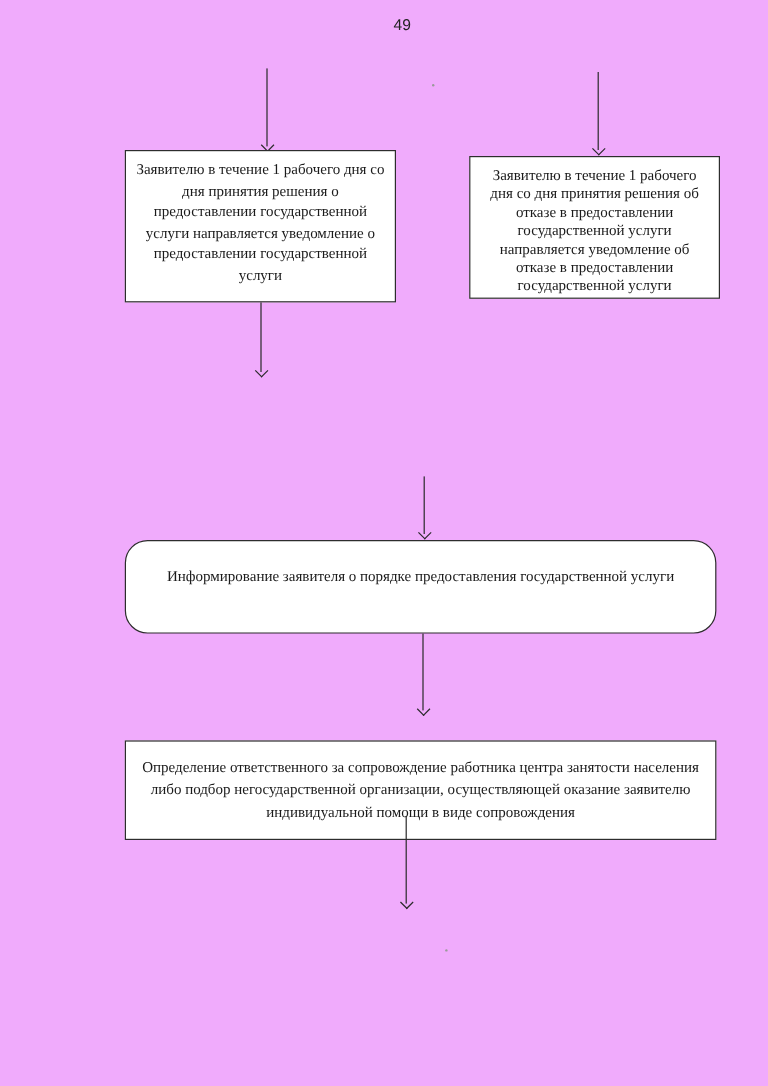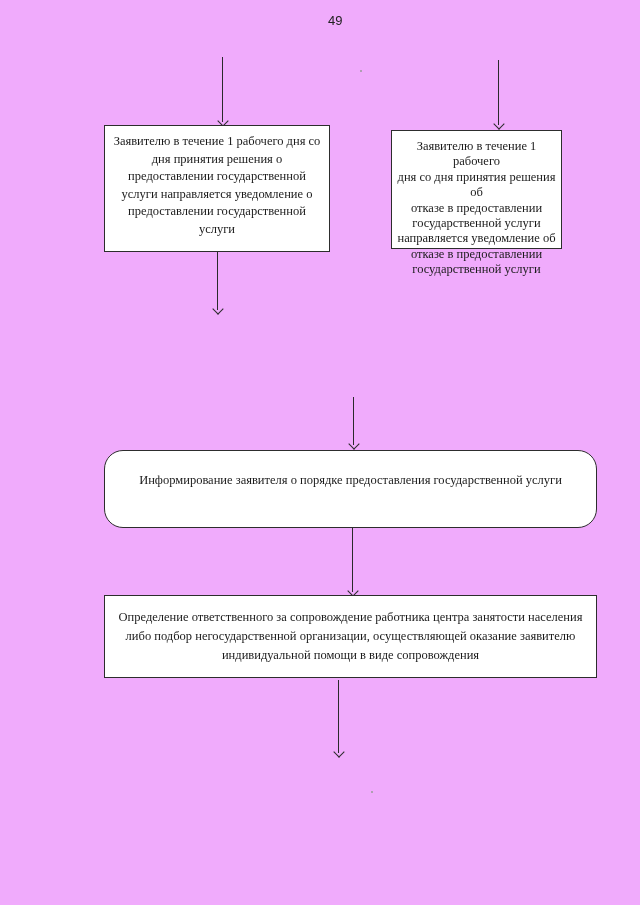--- a/index.html
+++ b/index.html
@@ -69,21 +69,21 @@
 
   <div class="fbox" style="left:104px;top:125px;width:226px;height:127px;padding:7px 4px 0;">
     <div class="box-text" style="line-height:17.6px;">Заявителю в течение 1 рабочего дня со
 дня принятия решения о
 предоставлении государственной
 услуги направляется уведомление о
 предоставлении государственной
 услуги</div>
   </div>
 
-  <div class="fbox" style="left:391px;top:130px;width:171px;height:119px;padding:8px 2px 0;">
+  <div class="fbox" style="left:391px;top:130px;width:209px;height:119px;padding:8px 2px 0;">
     <div class="box-text" style="line-height:15.4px;">Заявителю в течение 1 рабочего
 дня со дня принятия решения об
 отказе в предоставлении
 государственной услуги
 направляется уведомление об
 отказе в предоставлении
 государственной услуги</div>
   </div>
 
   <div class="arrow" style="left:212px;top:252px;height:61px;">
@@ -99,21 +99,21 @@
 
   <div class="fbox" style="left:104px;top:450px;width:493px;height:78px;padding:20px 20px 0;border-radius:19px;">
     <div class="box-text" style="line-height:18px;">Информирование заявителя о порядке предоставления государственной услуги</div>
   </div>
 
   <div class="arrow" style="left:347px;top:528px;height:67px;">
     <span class="shaft"></span>
     <span class="head"></span>
   </div>
 
-  <div class="fbox" style="left:104px;top:595px;width:493px;height:83px;padding:12px 12px 0;">
+  <div class="fbox" style="left:104px;top:617px;width:493px;height:83px;padding:12px 12px 0;">
     <div class="box-text" style="line-height:19px;">Определение ответственного за сопровождение работника центра занятости населения
 либо подбор негосударственной организации, осуществляющей оказание заявителю
 индивидуальной помощи в виде сопровождения</div>
   </div>
 
   <div class="arrow" style="left:333px;top:680px;height:76px;">
     <span class="shaft"></span>
     <span class="head"></span>
   </div>
 

